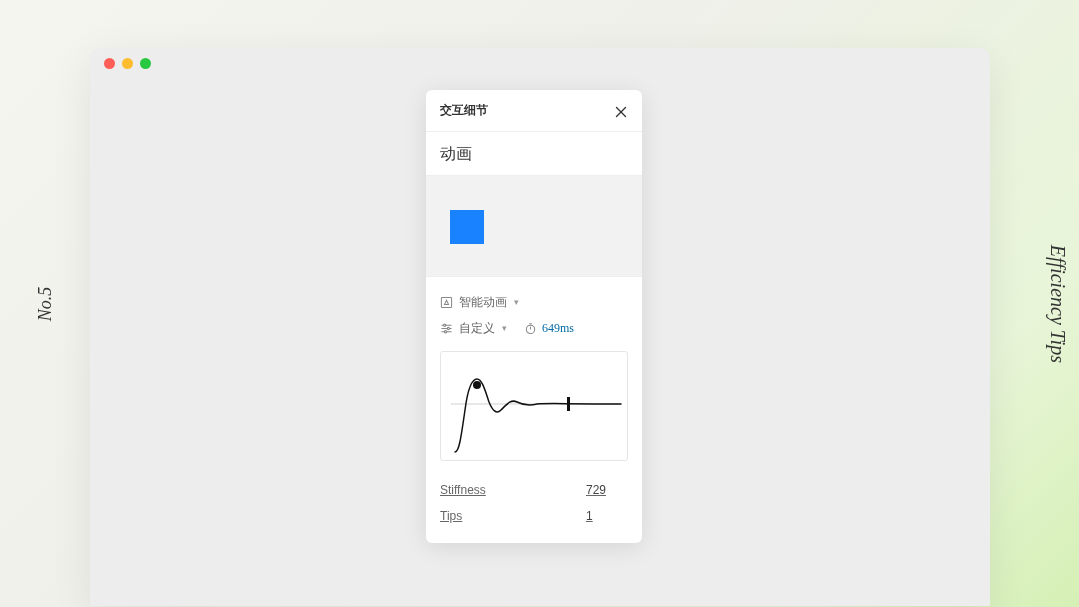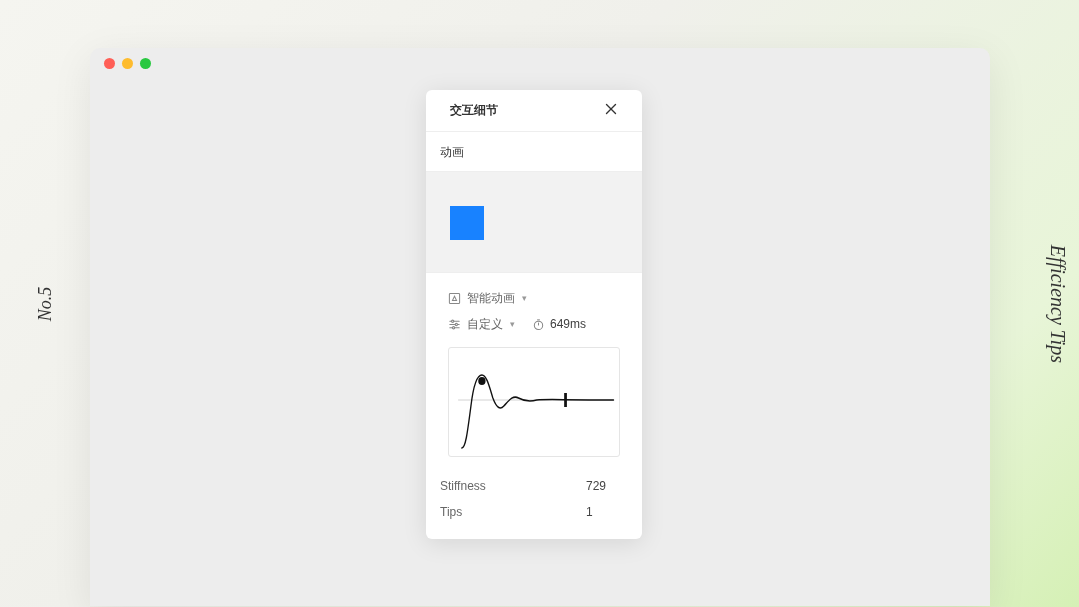--- a/index.html
+++ b/index.html
@@ -62,81 +62,82 @@
       width: 216px;
       background: #fff;
       border-radius: 6px;
       box-shadow: 0 4px 24px rgba(0,0,0,0.1);
       overflow: hidden;
       font-size: 12px;
       color: #333;
     }
     .panel-header {
       display: flex;
-      align-items: flex-start;
+      align-items: flex-end;
       justify-content: space-between;
-      padding: 12px 24px;
+      padding: 12px 14px;
       border-bottom: 1px solid #eee;
       font-weight: 600;
       font-size: 12px;
     }
     .close-x { width: 14px; height: 14px; display: flex; align-items: center; justify-content: center; cursor: pointer; color: #333; }
     .close-x svg { width: 12px; height: 12px; }
     .tab-row {
       padding: 12px 14px 10px;
-      font-size: 12px;
+      font-size: 16px;
       color: #333;
     }
     .preview-area {
       background: #f2f2f2;
       height: 102px;
       border-top: 1px solid #eee;
       border-bottom: 1px solid #eee;
       position: relative;
     }
     .preview-square {
       position: absolute;
       left: 24px;
       top: 34px;
       width: 34px;
       height: 34px;
       background: #1882ff;
     }
     .settings {
-      padding: 12px 22px 14px;
+      padding: 12px 14px 14px;
       text-align: center;
     }
     .row {
       display: flex;
       align-items: center;
       height: 26px;
       color: #666;
       font-size: 12px;
       gap: 6px;
     }
     .row .label { color: #666; }
     .row .dd { margin-left: 1px; color: #999; font-size: 9px; }
-    .row .dur { margin-left: auto; margin-right: 34px; color: #404040; display: flex; align-items: center; gap: 5px; }
+    .row .dur { margin-left: auto; margin-right: 54px; color: #0369a1; display: flex; align-items: center; gap: 5px; font-family: Liberation Serif, serif; }
     .icon { width: 13px; height: 13px; display: inline-flex; align-items: center; justify-content: center; color: #888; }
     .curve-box {
       margin-top: 10px;
       width: 100%;
       height: 110px;
       border: 1px solid #e5e5e5;
       border-radius: 3px;
       position: relative;
     }
     .params {
       padding: 2px 14px 14px;
     }
     .param-row {
       display: flex;
       padding: 6px 0;
       font-size: 12px;
       color: #666;
+      text-decoration: underline;
     }
     .param-row .pl { width: 98px; }
     .param-row .pv { color: #444; margin-left: 48px; }
   </style>
 </head>
 <body>
 
 <div class="side-label-left">No.5</div>
 <div class="side-label-right">Efficiency Tips</div>
 

